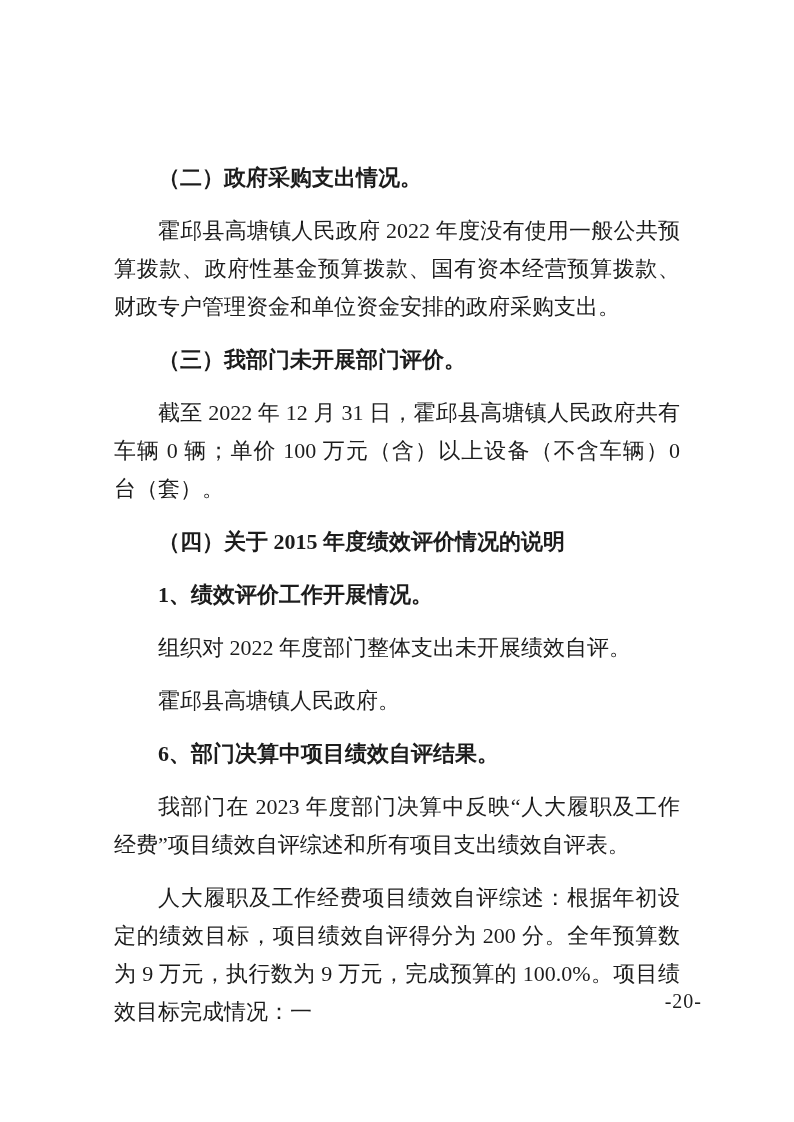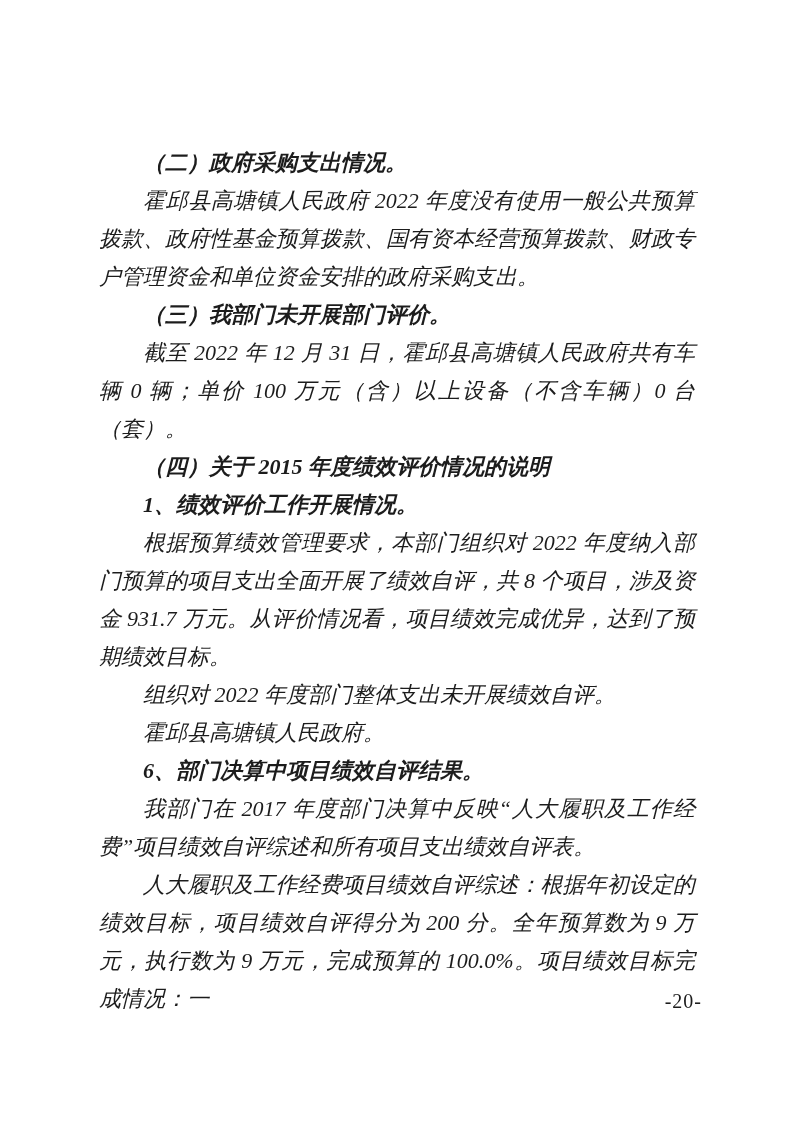--- a/index.html
+++ b/index.html
@@ -20,23 +20,22 @@
     position: absolute;
     left: 99px;
     top: 144px;
     width: 596px;
     font-size: 22px;
     line-height: 38px;
     text-align: justify;
     text-justify: inter-ideograph;
   }
   .content p {
-    margin: 0;
+    margin: 15px;
     text-indent: 44px; 
-    font-style: italic;
   }
   .content p.h {
     font-weight: bold;
   }
   .page-number {
     position: absolute;
     top: 986px;
     right: 92px;
     font-size: 20px;
     line-height: 30px;
@@ -49,21 +48,20 @@
 <body>
 
 <div class="page">
   <div class="content">
     <p class="h">（二）政府采购支出情况。</p>
     <p>霍邱县高塘镇人民政府 2022 年度没有使用一般公共预算拨款、政府性基金预算拨款、国有资本经营预算拨款、财政专户管理资金和单位资金安排的政府采购支出。</p>
     <p class="h">（三）我部门未开展部门评价。</p>
     <p>截至 2022 年 12 月 31 日，霍邱县高塘镇人民政府共有车辆 0 辆；单价 100 万元（含）以上设备（不含车辆）0 台（套）。</p>
     <p class="h">（四）关于 2015 年度绩效评价情况的说明</p>
     <p class="h">1、绩效评价工作开展情况。</p>
-    <p>根据预算绩效管理要求，本部门组织对 2022 年度纳入部门预算的项目支出全面开展了绩效自评，共 8 个项目，涉及资金 931.7 万元。从评价情况看，项目绩效完成优异，达到了预期绩效目标。</p>
     <p>组织对 2022 年度部门整体支出未开展绩效自评。</p>
     <p>霍邱县高塘镇人民政府。</p>
     <p class="h">6、部门决算中项目绩效自评结果。</p>
-    <p>我部门在 2017 年度部门决算中反映“人大履职及工作经费”项目绩效自评综述和所有项目支出绩效自评表。</p>
+    <p>我部门在 2023 年度部门决算中反映“人大履职及工作经费”项目绩效自评综述和所有项目支出绩效自评表。</p>
     <p>人大履职及工作经费项目绩效自评综述：根据年初设定的绩效目标，项目绩效自评得分为 200 分。全年预算数为 9 万元，执行数为 9 万元，完成预算的 100.0%。项目绩效目标完成情况：一</p>
   </div>
   <div class="page-number">-20-</div>
 </div>
 
 </body></html>

